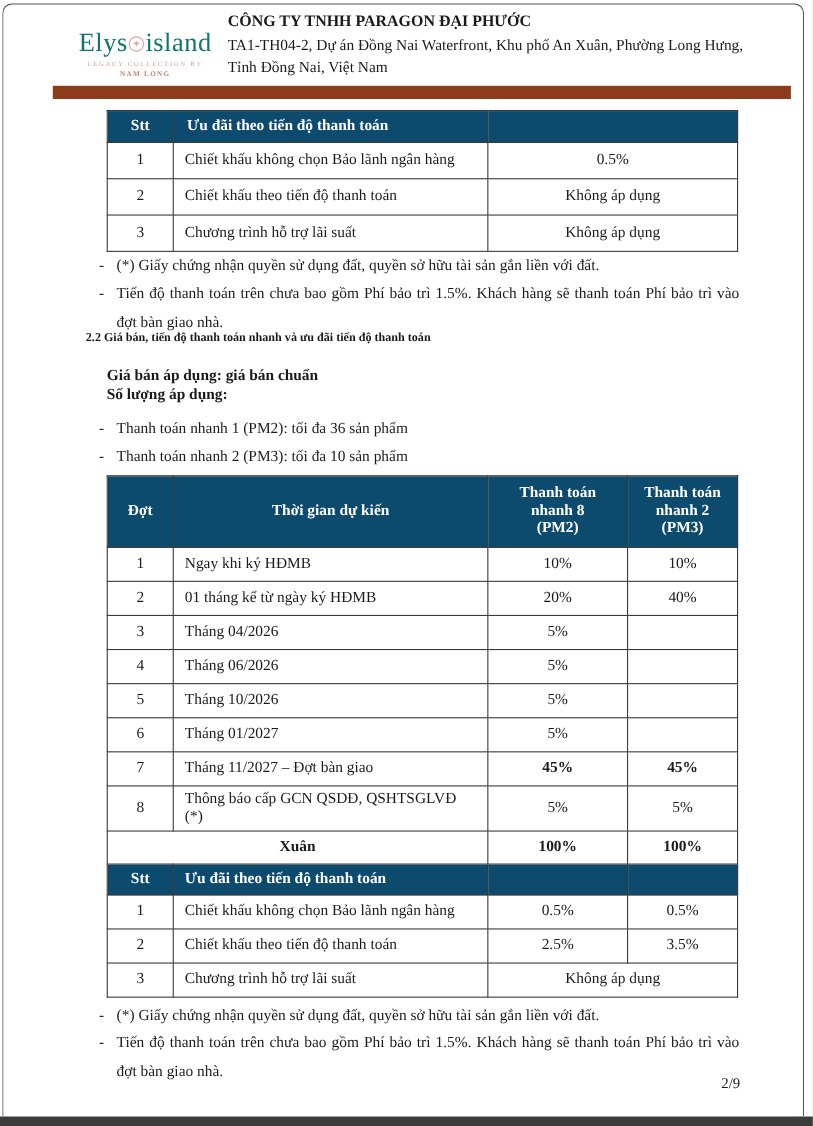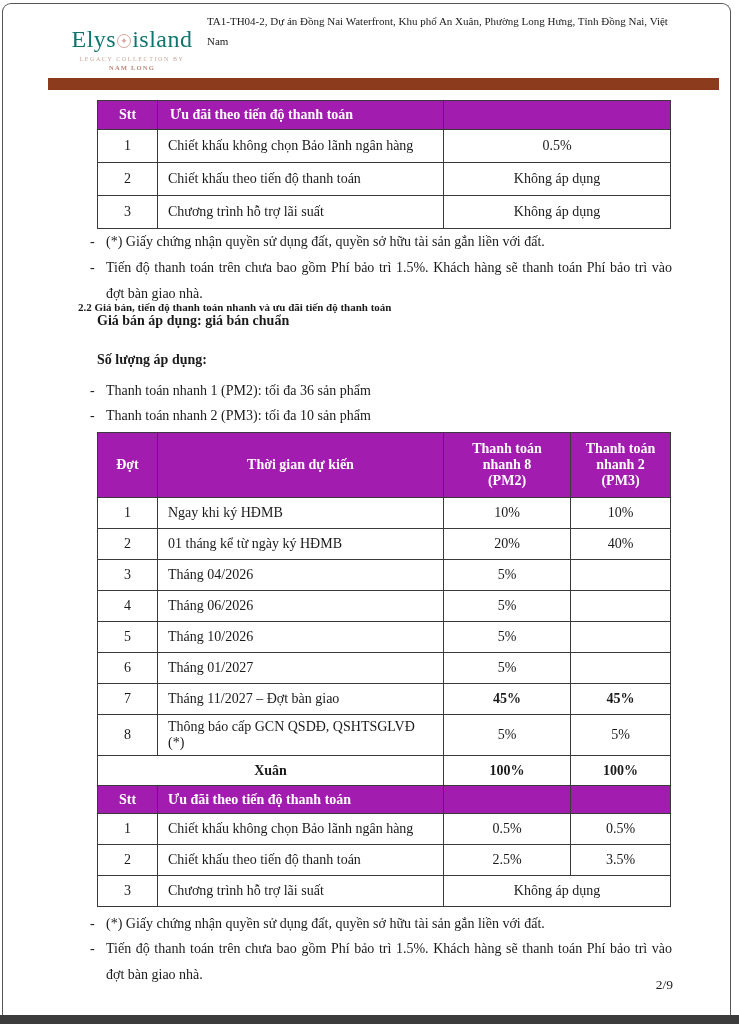--- a/index.html
+++ b/index.html
@@ -32,28 +32,28 @@
   }
   .compass::after {
     content: "✦"; position: absolute; left: 50%; top: 50%;
     transform: translate(-50%, -52%); font-size: 9px; color: #d9a79d;
   }
   .logo-caption { font-size: 6px; letter-spacing: 1.6px; color: #c9a69b; margin-top: 3px; }
   .logo-brand { font-size: 6.5px; letter-spacing: 1.2px; color: #bb8577; font-weight: bold; margin-top: 2px; }
 
   .company-block { position: absolute; left: 207px; top: 12px; width: 470px; }
   .company-name { font-weight: bold; font-size: 14.5px; margin-bottom: 3px; }
-  .company-address { font-size: 11px; line-height: 19.5px; }
+  .company-address { font-size: 14px; line-height: 19.5px; }
 
   .header-divider { position: absolute; left: 48px; top: 78px; width: 671px; height: 12px; background: #8d3b1d; }
 
   
   table { border-collapse: collapse; table-layout: fixed; }
   td, th { border: 1px solid #3a3a3a; font-size: 14px; vertical-align: middle; }
-  th { background: #a21caf; color: #ffffff; font-weight: bold; }
+  th { background: #0c4a6e; color: #ffffff; font-weight: bold; }
   .cell-center { text-align: center; }
   .cell-left { text-align: left; padding-left: 10px; padding-right: 12px; }
   .bold { font-weight: bold; margin-top: 21px; }
 
   .table1 { position: absolute; left: 97px; top: 100px; width: 573px; }
   .table1 th { height: 29px; }
   .table1 td { height: 33px; }
   .table1 th.cell-left { padding-left: 12px; }
 
   .table2 { position: absolute; left: 97px; top: 432px; width: 573px; }
@@ -71,39 +71,40 @@
     line-height: 26px; text-align: justify;
   }
   .note::before { content: "-"; position: absolute; left: 0; top: 0; }
   .note-a1 { left: 90px; top: 229px; }
   .note-a2 { left: 90px; top: 255px; }
   .note-b1 { left: 90px; top: 911px; }
   .note-b2 { left: 90px; top: 936px; }
 
   .heading22 { position: absolute; left: 78px; top: 301px; font-weight: bold; font-size: 11px; }
   .subline { position: absolute; left: 97px; font-weight: bold; font-size: 14px; }
-  .giaban { top: 313px; }
+  .giaban { top: 334px; }
   .soluong { top: 352px; }
   .qbullet { position: absolute; left: 90px; width: 560px; padding-left: 16px; text-align: left; line-height: 26px; }
   .qbullet::before { content: "-"; position: absolute; left: 0; top: 0; }
   .qb1 { top: 378px; }
   .qb2 { top: 403px; }
 
   .page-num { position: absolute; left: 600px; top: 977px; width: 73px; text-align: right; font-size: 13.5px; }
 </style>
 </head>
 <body>
 
 <div class="logo-block">
   <div class="logo-main"><span>Elys</span><span class="compass"></span><span>island</span></div>
   <div class="logo-caption">LEGACY COLLECTION BY</div>
   <div class="logo-brand">NAM LONG</div>
 </div>
 
 <div class="company-block">
+  <div class="company-name">CÔNG TY TNHH PARAGON ĐẠI PHƯỚC</div>
   <div class="company-address">TA1-TH04-2, Dự án Đồng Nai Waterfront, Khu phố An Xuân, Phường Long Hưng, Tỉnh Đồng Nai, Việt Nam</div>
 </div>
 
 <div class="header-divider"></div>
 
 <table class="table1">
   <colgroup>
       <col style="width:60px">
       <col style="width:286px">
       <col style="width:227px">

